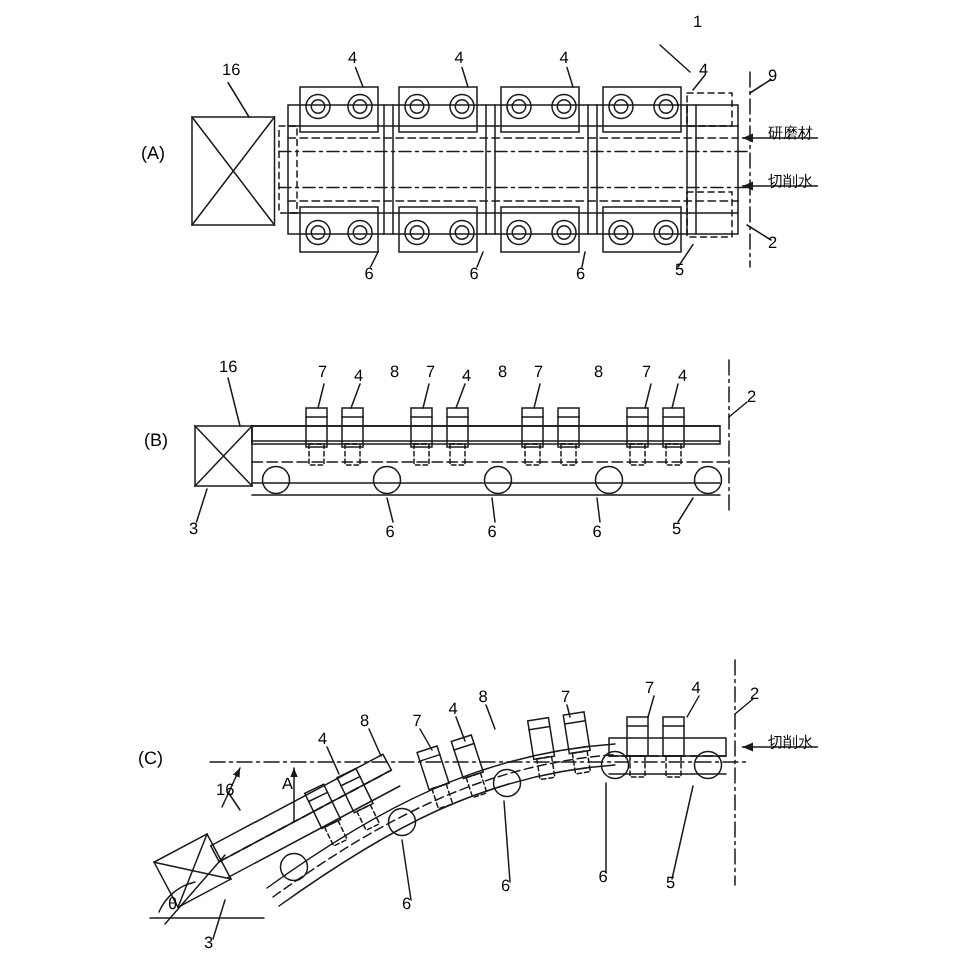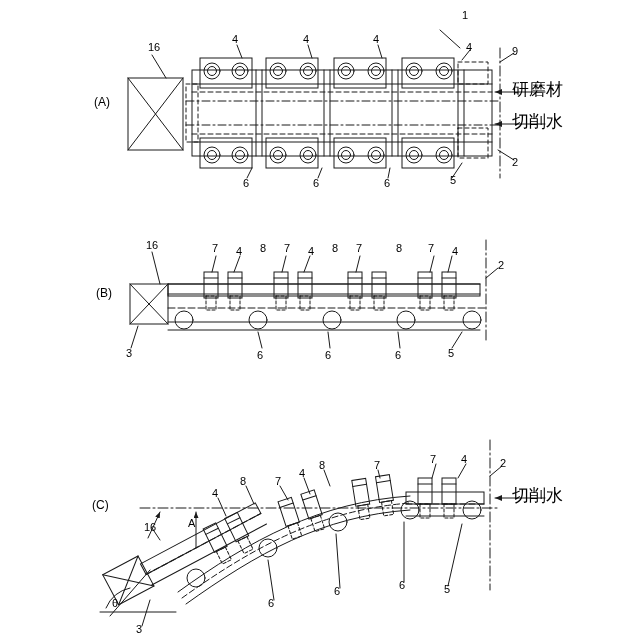--- a/index.html
+++ b/index.html
@@ -12,21 +12,21 @@
   }
   #sheet{position:absolute;left:0;top:0;width:640px;height:640px;}
   .lbl{
     position:absolute;
     font-size:11px;
     line-height:11px;
     color:#000;
     white-space:nowrap;
     font-family:"Liberation Sans", sans-serif;
   }
-  .lbl.jp{font-size:17px;}
+  .lbl.jp{font-size:10px;}
   .panel-lbl{font-size:12px;}
 </style>
 </head>
 <body>
 
 <svg id="sheet" viewBox="0 0 640 640" xmlns="http://www.w3.org/2000/svg">
   <defs>
     <marker id="arrowhead" markerWidth="8" markerHeight="8" refX="7" refY="3" orient="auto">
       <path d="M0,0 L7,3 L0,6 z" fill="#1a1a1a"></path>
     </marker>

